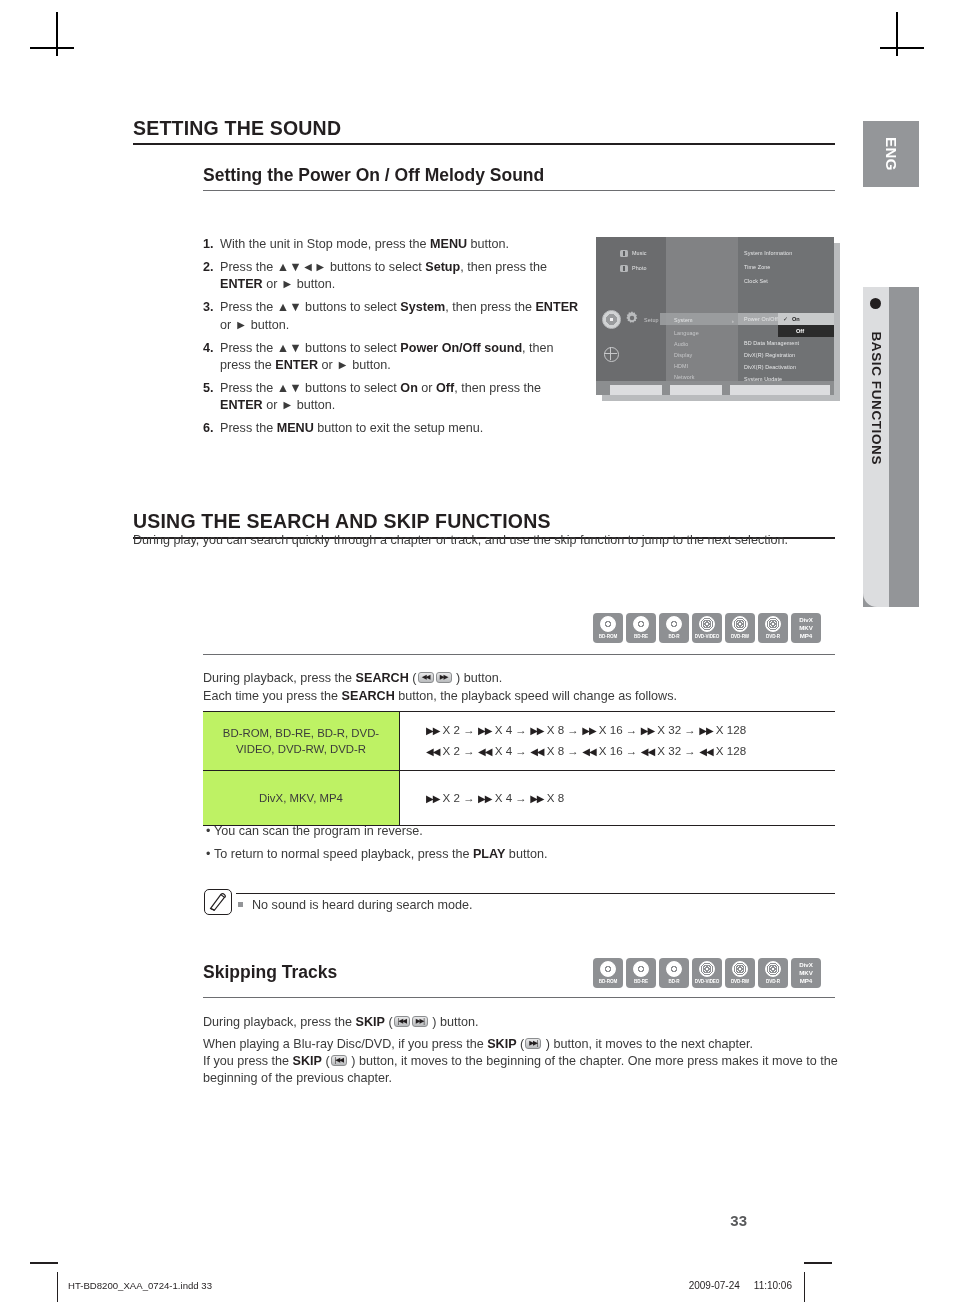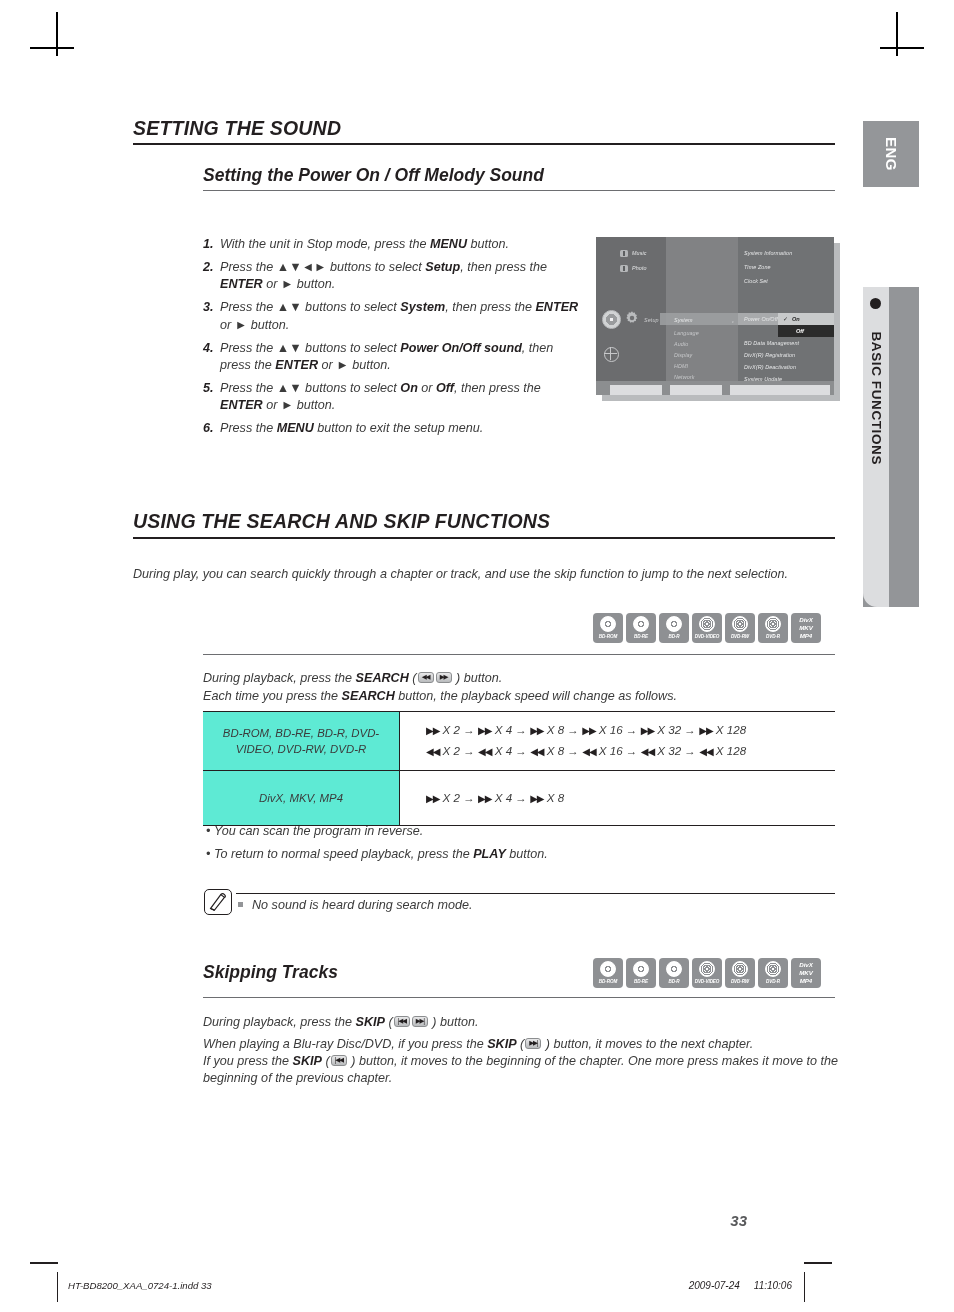--- a/index.html
+++ b/index.html
@@ -39,21 +39,21 @@
     background:#231f20;
   }
   #section-tab .vlabel{
     position:absolute;left:-132px;top:148px;width:290px;
     transform:rotate(90deg);
     font-weight:bold;font-size:13.5px;letter-spacing:.6px;color:#231f20;
     white-space:nowrap;text-align:left;padding-left:34px;box-sizing:border-box;
   }
 
   
-  #page{position:absolute;left:0;top:0;width:862px;height:1312px;font-style:italic;}
+  #page{position:absolute;left:0;top:0;width:862px;height:1312px;}
 
   .h1{
     position:absolute;font-size:19.5px;font-weight:bold;letter-spacing:.2px;
     color:#231f20;
   }
   .rule{position:absolute;background:#231f20;}
   .rule.thin{background:#6d6e71;}
 
   .h2{
     position:absolute;font-size:17.5px;font-weight:bold;color:#231f20;
@@ -141,21 +141,21 @@
     margin-top:2px;white-space:nowrap;line-height:5px;
   }
   .badge.txt{justify-content:center;padding-top:0;}
   .badge.txt .tline{font-size:6.2px;color:#ffffff;font-weight:bold;line-height:8px;letter-spacing:-.1px;}
 
   
   #spdtable{position:absolute;left:203px;top:711px;width:632px;}
   #spdtable .trow{display:flex;border-top:1.6px solid #231f20;}
   #spdtable .trow.last{border-bottom:1.6px solid #231f20;}
   #spdtable .c1{
-    width:197px;min-height:54px;background:#5eead4;display:flex;align-items:center;
+    width:197px;min-height:54px;background:#bef264;display:flex;align-items:center;
     justify-content:center;text-align:center;font-size:11.4px;color:#3b3b3b;
     line-height:16px;border-right:1.6px solid #231f20;box-sizing:border-box;padding:8px 4px;
   }
   #spdtable .c2{
     flex:1;display:flex;flex-direction:column;justify-content:center;
     padding:8px 0 8px 26px;font-size:11.6px;color:#3b3b3b;line-height:20px;
   }
   .ff,.rw{font-size:10px;letter-spacing:-1px;color:#231f20;}
   #noterule{position:absolute;left:236px;top:893px;width:599px;height:1.4px;background:#231f20;}
   #noteicon{
@@ -280,21 +280,21 @@
 
       <div class="bottomstrip"></div>
       <div class="bs2"></div>
       <div class="bs3"></div>
       <div class="bs4"></div>
     </div>
   </div>
 
   <div class="h1" style="left:133px;top:510px;">USING THE SEARCH AND SKIP FUNCTIONS</div>
   <div class="rule" style="left:133px;top:537px;width:702px;height:1.8px;"></div>
-  <div class="body" style="left:133px;top:566px;width:710px;">During play, you can search quickly through a chapter or track, and use the skip function to jump to the next selection.</div>
+  <div class="body" style="left:133px;top:532px;width:710px;">During play, you can search quickly through a chapter or track, and use the skip function to jump to the next selection.</div>
 
   <div class="badges" id="badges-search" style="left:593px;top:613px;">
       <div class="badge">
         <div class="disc"></div>
         <div class="blbl">BD-ROM</div>
       </div>
       <div class="badge">
         <div class="disc"></div>
         <div class="blbl">BD-RE</div>
       </div>

